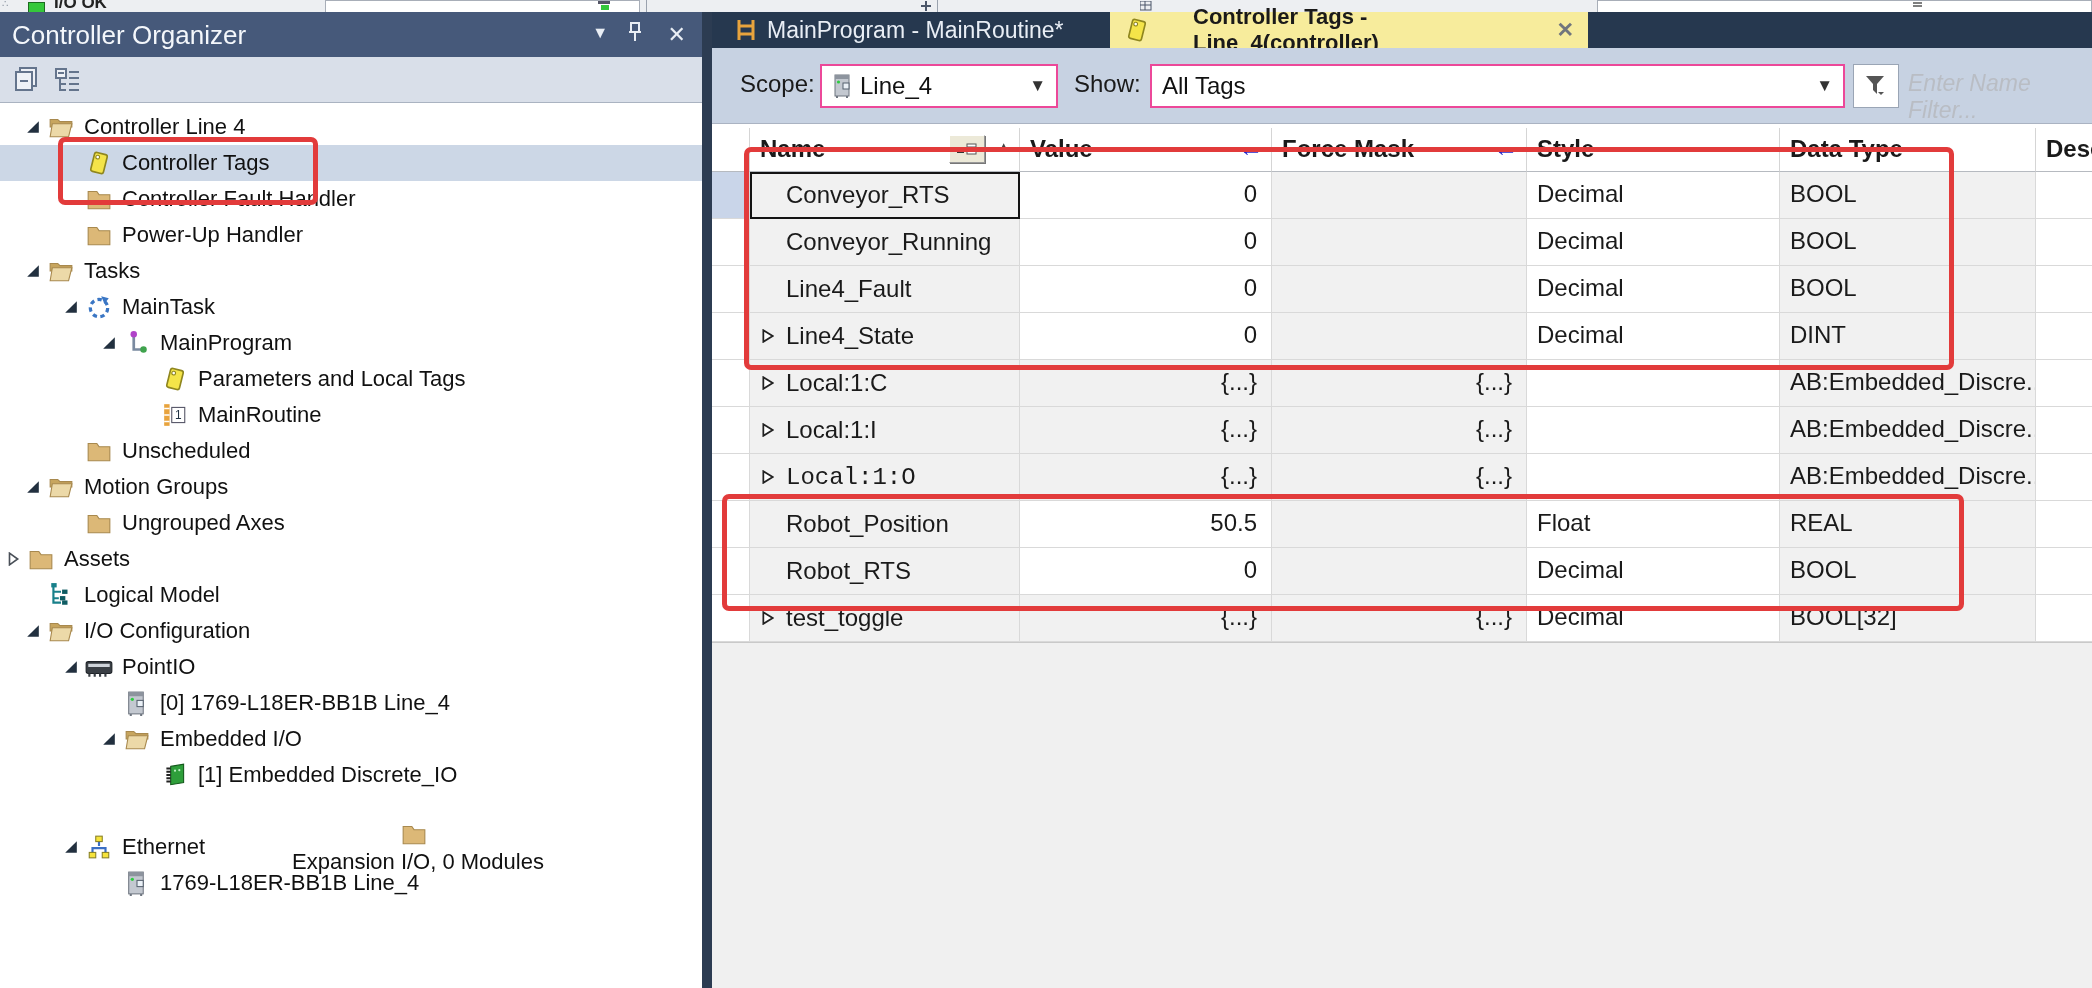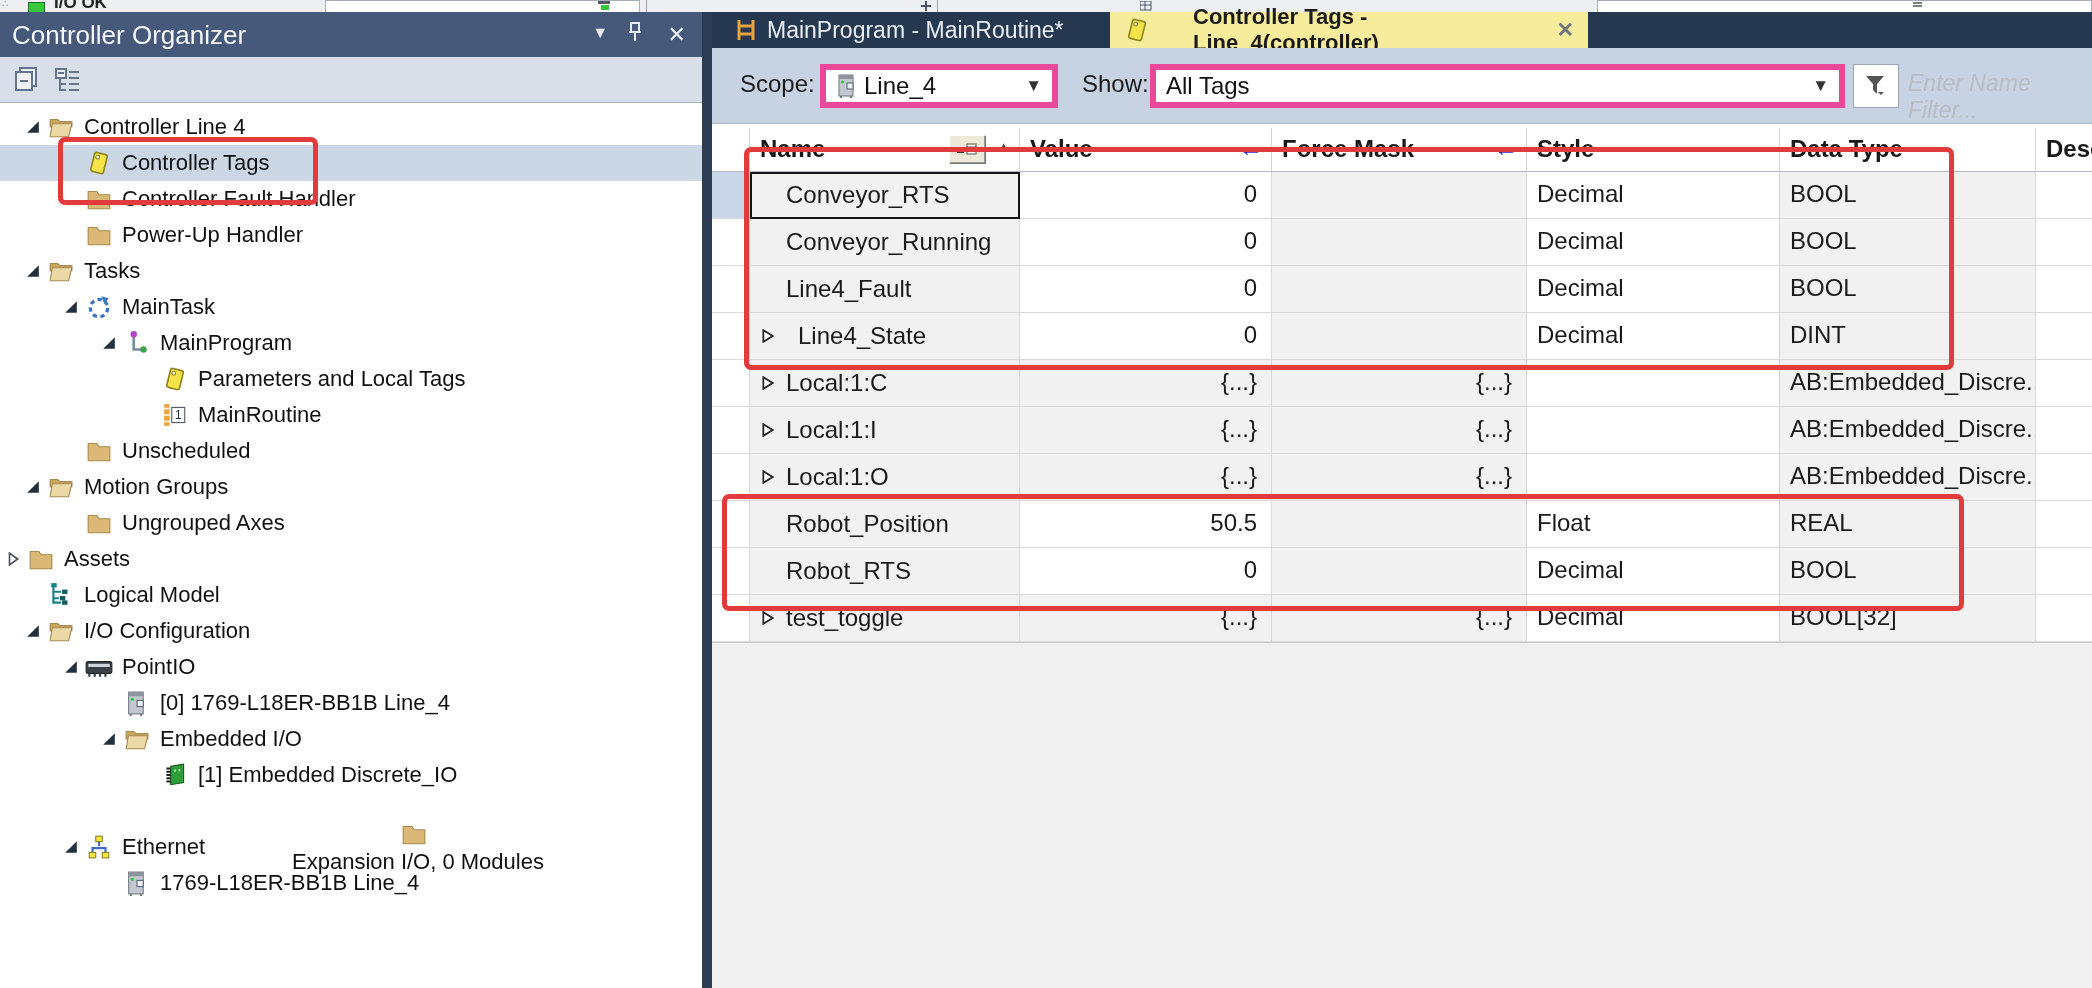--- a/index.html
+++ b/index.html
@@ -36,21 +36,21 @@
   #right-area{left:712px;top:12px;width:1124px;height:976px;background:#f0f0f0;}
   #tab-bar{left:0;top:0;width:1380px;height:36px;background:#26384f;}
   .tab{position:absolute;top:0;height:36px;display:flex;align-items:center;gap:9px;padding:0 14px;box-sizing:border-box;cursor:pointer;}
   .tab .lab{font-size:23px;color:#e9eef5;}
   .tab.active{background:#f7ec9c;}
   .tab.active .lab{color:#1a1a1a;font-weight:bold;font-size:22px;}
   .tab .x{margin-left:16px;color:#70757d;font-size:21px;font-weight:bold;}
   
   #scope-bar{left:0;top:36px;width:1380px;height:76px;background:#c7d2e2;border-bottom:1px solid #aab3c2;box-sizing:border-box;}
   #scope-bar .lbl{position:absolute;top:22px;font-size:24px;color:#1a1a1a;}
-  .dd{position:absolute;top:16px;height:44px;background:#fff;border:6px solid #ec4899;box-sizing:border-box;display:flex;align-items:center;padding:0 10px;cursor:pointer;}
+  .dd{position:absolute;top:16px;height:44px;background:#fff;border:2px solid #ec4899;box-sizing:border-box;display:flex;align-items:center;padding:0 10px;cursor:pointer;}
   .dd .val{font-size:24px;color:#111;flex:1;}
   .dd .car{color:#333;font-size:17px;margin-left:6px;}
   #filter-btn{position:absolute;top:16px;left:1141px;width:46px;height:44px;background:#fff;border:1px solid #9aa5b5;box-sizing:border-box;display:flex;align-items:center;justify-content:center;cursor:pointer;}
   #filter-input{position:absolute;top:22px;left:1196px;font-size:23px;font-style:italic;color:#b9bdc4;cursor:text;}
   
   #tag-pane{left:0;top:112px;width:1380px;height:864px;background:#fff;}
   #grid-header{position:absolute;left:0;top:4px;height:44px;width:1380px;display:flex;}
   .hcell{box-sizing:border-box;height:44px;border-right:1px solid #d5d5d5;border-bottom:1px solid #b6bac0;background:#fff;
          font-size:24px;font-weight:bold;padding:7px 6px 0 10px;position:relative;overflow:hidden;white-space:nowrap;}
   .hcell.last{border-right:none;}
@@ -451,21 +451,21 @@
             <rect x="3" y="2" width="14" height="21" fill="#c3c8d0" stroke="#6f7680"></rect>
             <rect x="3" y="2" width="14" height="4" fill="#8d949e"></rect>
             <circle cx="6.5" cy="9" r="1.6" fill="#2ecc40"></circle>
             <rect x="11" y="10" width="6" height="6" fill="#eaf0f6" stroke="#55606e"></rect>
             <path d="M5 23v2M15 23v2" stroke="#6f7680" stroke-width="2"></path>
           </svg>
       </span>
       <span class="val">Line_4</span>
       <span class="car">▼</span>
     </div>
-    <span class="lbl" style="left:370px;">Show:</span>
+    <span class="lbl" style="left:362px;">Show:</span>
     <div class="dd" style="left:438px;width:695px;">
       <span class="val">All Tags</span>
       <span class="car">▼</span>
     </div>
     <div id="filter-btn">
       <svg width="26" height="26" viewBox="0 0 26 26">
           <path d="M3 3h18l-7 8v10l-4-4v-6z" fill="#555"></path>
           <path d="M15 19l3 3 3-3z" fill="#555"></path>
         </svg>
     </div>
@@ -520,21 +520,21 @@
             <span class="nm">Line4_Fault</span>
           </div>
           <div class="gcell rnum bg-w" style="width: 252px;">0</div>
           <div class="gcell rnum bg-g" style="width: 255px;"></div>
           <div class="gcell bg-w" style="width: 253px;">Decimal</div>
           <div class="gcell bg-g" style="width: 256px;">BOOL</div>
           <div class="gcell bg-w last" style="width: 56px;"></div>
         </div>
         <div class="grow">
           <div class="gcell bg-w" style="width: 38px;"></div>
-          <div class="gcell name bg-g" style="width: 270px; gap: 12px;">
+          <div class="gcell name bg-g" style="width: 270px;">
             <span class="exp">
               <svg width="12" height="14" viewBox="0 0 10 12">
                 <polygon points="1,1 9,6 1,11" fill="#fff" stroke="#222" stroke-width="1.5"></polygon>
               </svg>
             </span>
             <span class="nm">Line4_State</span>
           </div>
           <div class="gcell rnum bg-w" style="width: 252px;">0</div>
           <div class="gcell rnum bg-g" style="width: 255px;"></div>
           <div class="gcell bg-w" style="width: 253px;">Decimal</div>
@@ -568,21 +568,21 @@
             <span class="nm">Local:1:I</span>
           </div>
           <div class="gcell rnum bg-g" style="width: 252px;">{...}</div>
           <div class="gcell rnum bg-g" style="width: 255px;">{...}</div>
           <div class="gcell bg-w" style="width: 253px;"></div>
           <div class="gcell bg-g" style="width: 256px;">AB:Embedded_Discre...</div>
           <div class="gcell bg-w last" style="width: 56px;"></div>
         </div>
         <div class="grow">
           <div class="gcell bg-w" style="width: 38px;"></div>
-          <div class="gcell name bg-g" style="width: 270px;">
+          <div class="gcell name bg-g" style="width: 270px; font-family: Liberation Mono, monospace;">
             <span class="exp">
               <svg width="12" height="14" viewBox="0 0 10 12">
                 <polygon points="1,1 9,6 1,11" fill="#fff" stroke="#222" stroke-width="1.5"></polygon>
               </svg>
             </span>
             <span class="nm">Local:1:O</span>
           </div>
           <div class="gcell rnum bg-g" style="width: 252px;">{...}</div>
           <div class="gcell rnum bg-g" style="width: 255px;">{...}</div>
           <div class="gcell bg-w" style="width: 253px;"></div>

